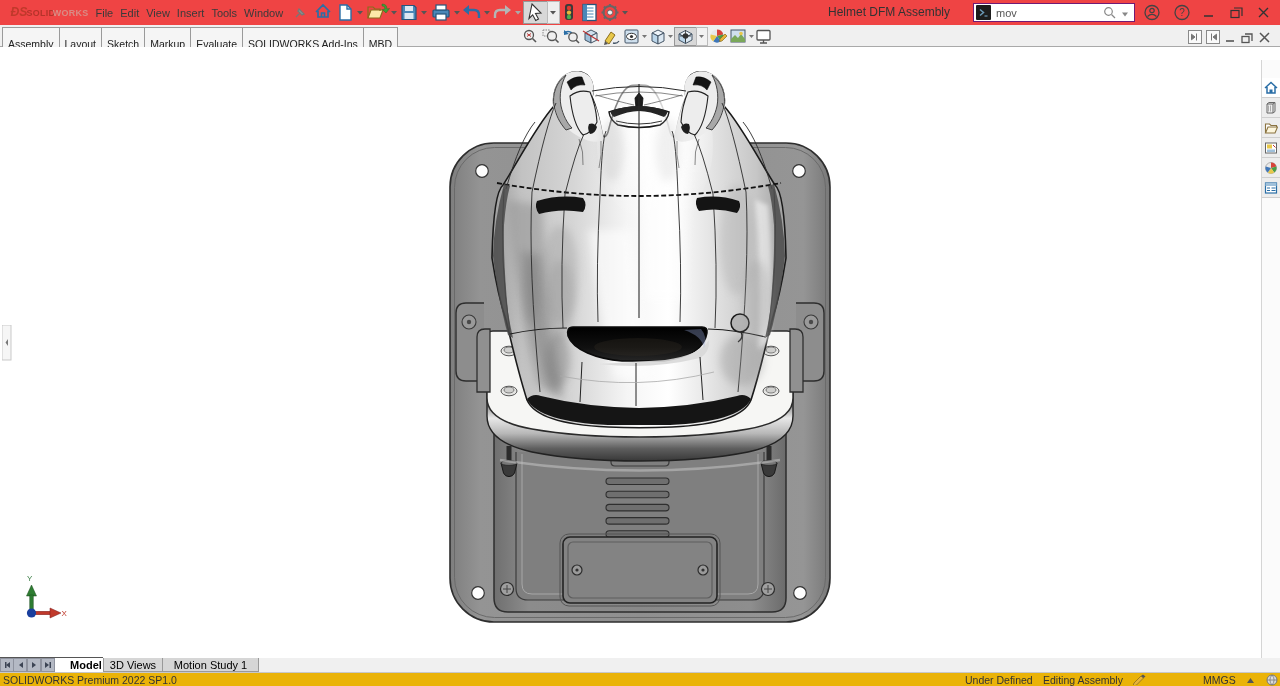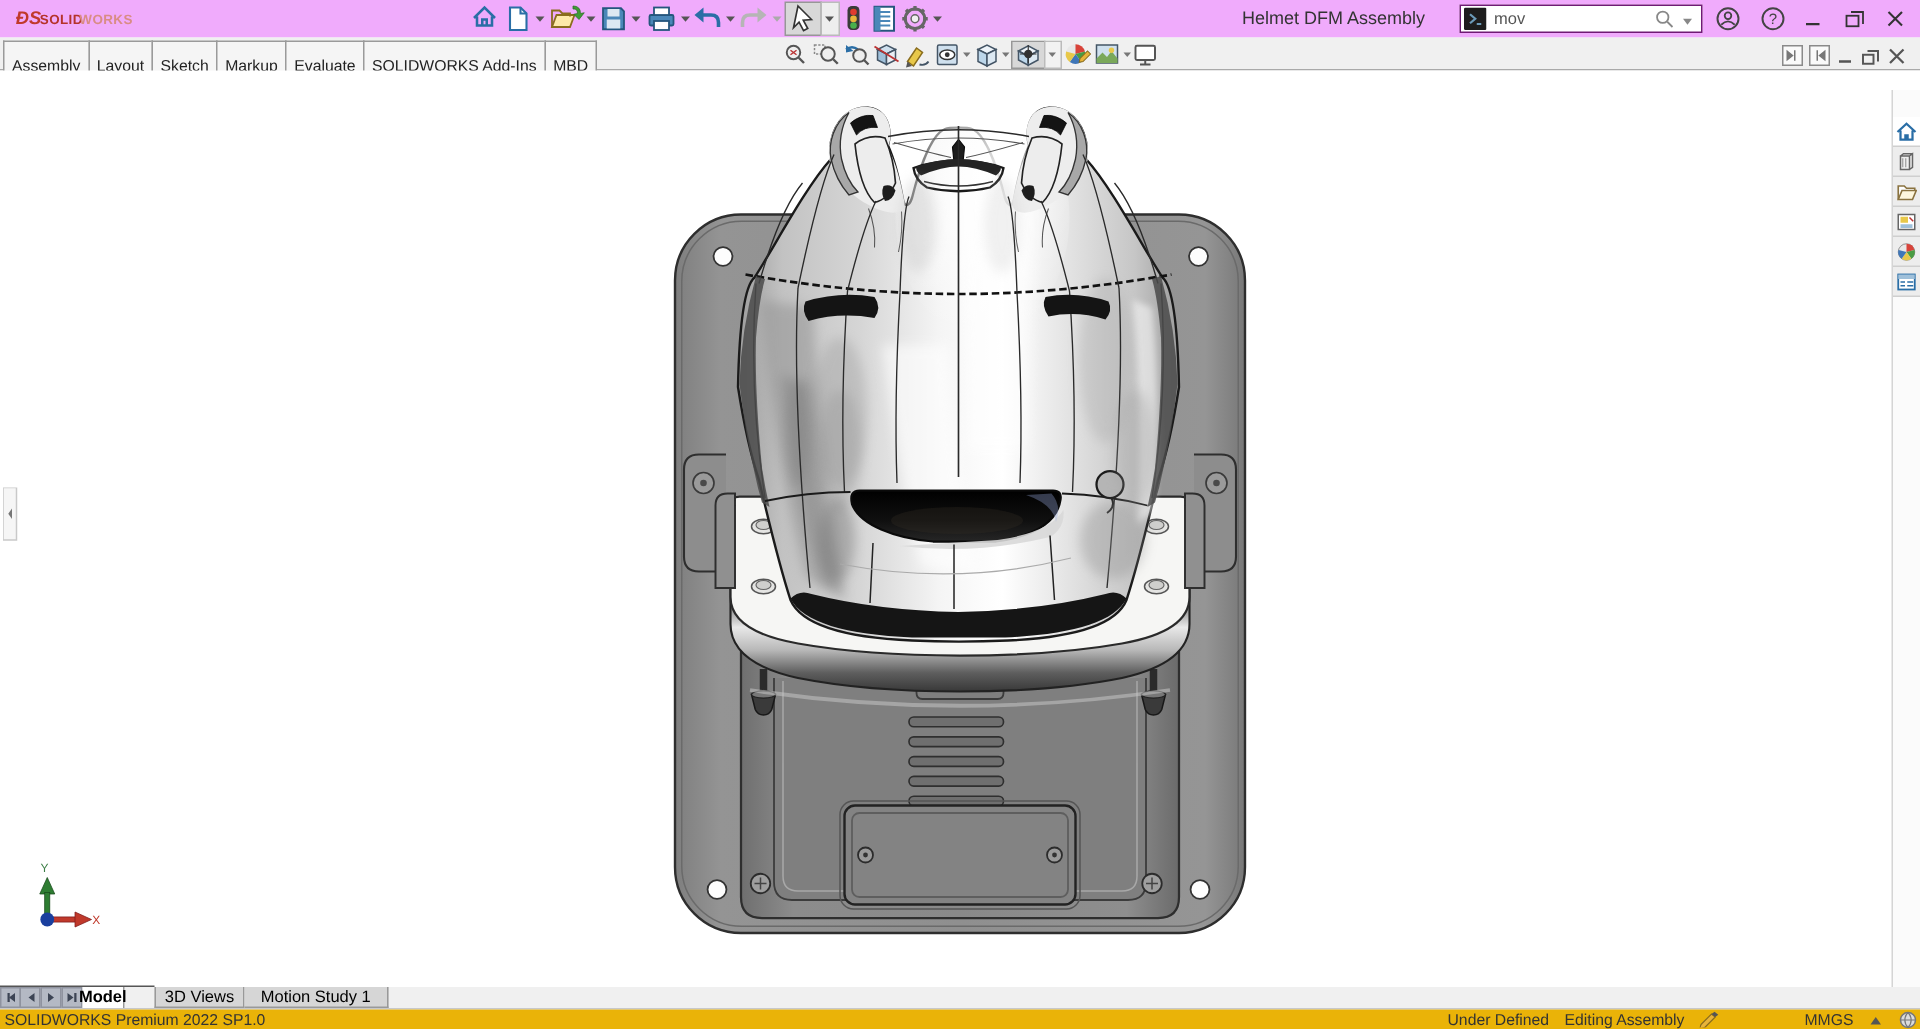--- a/index.html
+++ b/index.html
@@ -1,17 +1,17 @@
 <!DOCTYPE html>
 <html><head>
 <meta charset="utf-8">
 <style>
 * { margin:0; padding:0; box-sizing:border-box; }
 html,body { width:1280px; height:686px; overflow:hidden; font-family:"Liberation Sans", sans-serif; background:#fff; }
-.titlebar { position:absolute; left:0; top:0; width:1280px; height:25px; background:#f0abfc; }
+.titlebar { position:absolute; left:0; top:0; width:1280px; height:25px; background:#ef4444; }
 .logo { position:absolute; left:8px; top:4px; height:16px; }
 .menus { position:absolute; left:92px; top:0; height:25px; display:flex; align-items:center; font-size:11px; color:#3a3a3a; }
 .menus span { padding:0 3.5px; }
 .title { position:absolute; left:630px; top:0; width:320px; text-align:right; line-height:25px; font-size:12px; color:#333; }
 .searchbox { position:absolute; left:973px; top:3px; width:162px; height:19px; background:#fff; border:1px solid #701a75; font-size:11px; color:#555; }
 .tabrow { position:absolute; left:0; top:25px; width:1280px; height:22px; background:#f0f0f0; border-bottom:1px solid #a9a9a9; }
 .tabs { position:absolute; left:2px; top:2px; display:flex; height:20px; }
 .tab { border:1px solid #9a9a9a; border-bottom:none; background:#f5f5f5; font-size:10.5px; color:#222; padding:16px 5px; display:flex; align-items:center; margin-right:-1px; }
 .viewport { position:absolute; left:0; top:47px; width:1280px; height:612px; background:#ffffff; }
 .taskpane { position:absolute; right:0; top:13px; width:19px; height:600px; border-left:1px solid #d5d5d5; background:#fbfbfb; }
@@ -23,20 +23,31 @@
 .mtab { position:absolute; top:0; height:14px; font-size:11px; display:flex; align-items:center; justify-content:center; border-right:1px solid #999; }
 </style>
 </head>
 <body>
 <div class="titlebar">
   <svg class="logo" width="86" height="17" viewBox="0 0 86 17">
     <text x="0" y="13" font-size="13" font-weight="bold" font-style="italic" fill="#c0392b" font-family="Liberation Sans">ĐS</text>
     <text x="17" y="12.5" font-size="9.5" font-weight="bold" fill="#b5332a" font-family="Liberation Sans" letter-spacing="0.3">SOLID</text>
     <text x="45" y="12.5" font-size="9.5" font-weight="bold" fill="#d98c85" font-family="Liberation Sans" letter-spacing="0.3">WORKS</text>
   </svg>
+  <div class="menus">
+    <span>File</span>
+      <span>Edit</span>
+      <span>View</span>
+      <span>Insert</span>
+      <span>Tools</span>
+      <span>Window</span>
+    <svg width="14" height="14" viewBox="0 0 14 14" style="margin-left:6px">
+        <path d="M3 11 L7 7 M6 3 l5 5 l-2 1 l-4 -4 z" stroke="#777" stroke-width="1.3" fill="#999"></path>
+      </svg>
+  </div>
   <svg id="maintools" style="position:absolute;left:312px;top:0" width="330" height="25" viewBox="0 0 330 25">
 
     <path d="M4 12 L11 5 L18 12 M6 11 v6 h10 v-6 M9.5 17 v-4 h3 v4" fill="none" stroke="#2a6ea6" stroke-width="1.7"></path>
 
     <path d="M28 5 h7 l4 4 v11 h-11 z" fill="#fff" stroke="#2a6ea6" stroke-width="1.4"></path>
       <path d="M35 5 v4 h4" fill="none" stroke="#2a6ea6" stroke-width="1.4"></path>
     <path d="M45 11 l3 3.5 3 -3.5 z" fill="#555"></path>
 
     <path d="M56 18 l3 -8 h12 l-3 8 z" fill="#fde9a9" stroke="#8a6d1d" stroke-width="1.2"></path>
       <path d="M56 18 v-11 h5 l2 2 h5 v2" fill="none" stroke="#8a6d1d" stroke-width="1.2"></path>
@@ -487,21 +498,21 @@
       </g>
       <g fill="#3c4454">
         <path d="M10 4 l-4 3 4 3 z"></path>
         <rect x="5" y="4" width="1.5" height="6"></rect>
         <path d="M23 4 l-4 3 4 3 z"></path>
         <path d="M32 4 l4 3 -4 3 z"></path>
         <path d="M45 4 l4 3 -4 3 z"></path>
         <rect x="49.5" y="4" width="1.5" height="6"></rect>
       </g>
     </svg>
-  <div class="mtab" style="left:55px;width:28px;background:#fff;font-weight:bold;border-right:1px solid #999;">Model</div>
+  <div class="mtab" style="left:55px;width:63px;background:#fff;font-weight:bold;border-right:1px solid #999;">Model</div>
   <div class="mtab" style="left:103px;width:60px;background:#d6d6d6;border:1px solid #999;border-top:none;">3D Views</div>
   <div class="mtab" style="left:163px;width:96px;background:#d6d6d6;border:1px solid #999;border-left:none;border-top:none;">Motion Study 1</div>
 </div>
 <div class="statusbar">
   <span style="position:absolute;left:3px;top:1px;">SOLIDWORKS Premium 2022 SP1.0</span>
   <span style="position:absolute;left:965px;top:1px;">Under Defined</span>
   <span style="position:absolute;left:1043px;top:1px;">Editing Assembly</span>
   <span style="position:absolute;left:1203px;top:1px;">MMGS</span>
   <svg width="9" height="8" viewBox="0 0 9 8" style="position:absolute;left:1246px;top:4px">
       <path d="M1 6 L4.5 1 L8 6" fill="#555"></path>

